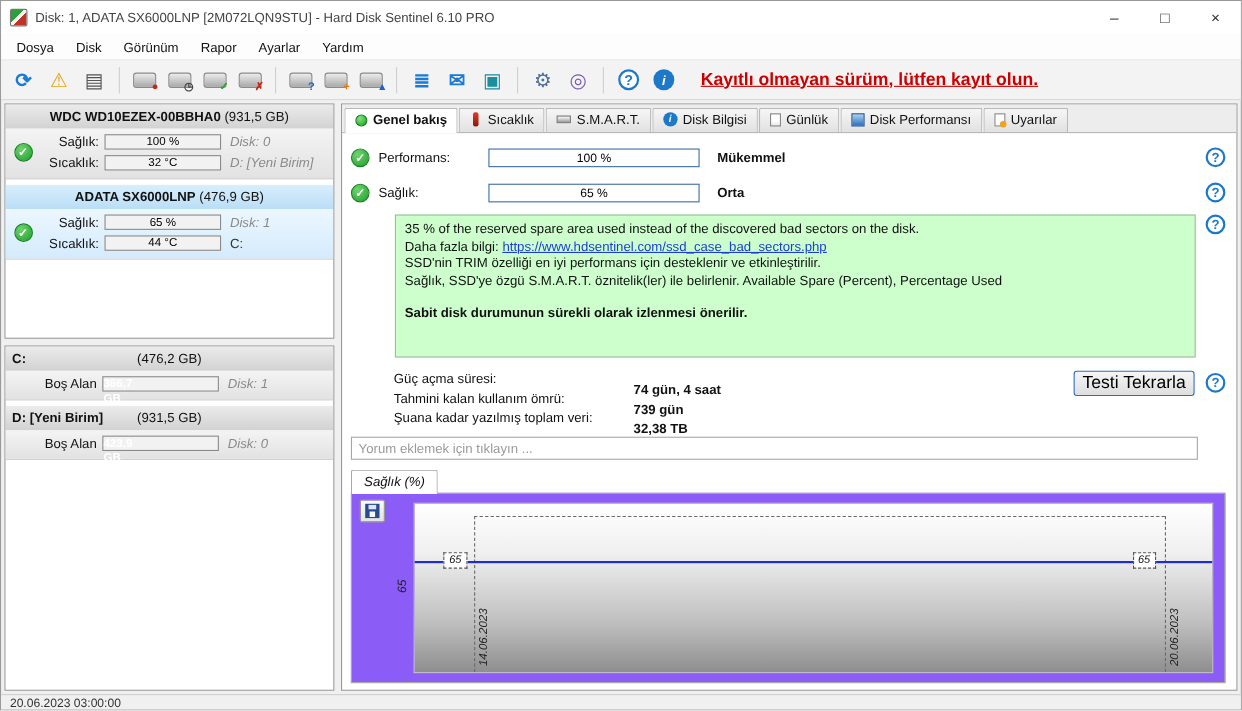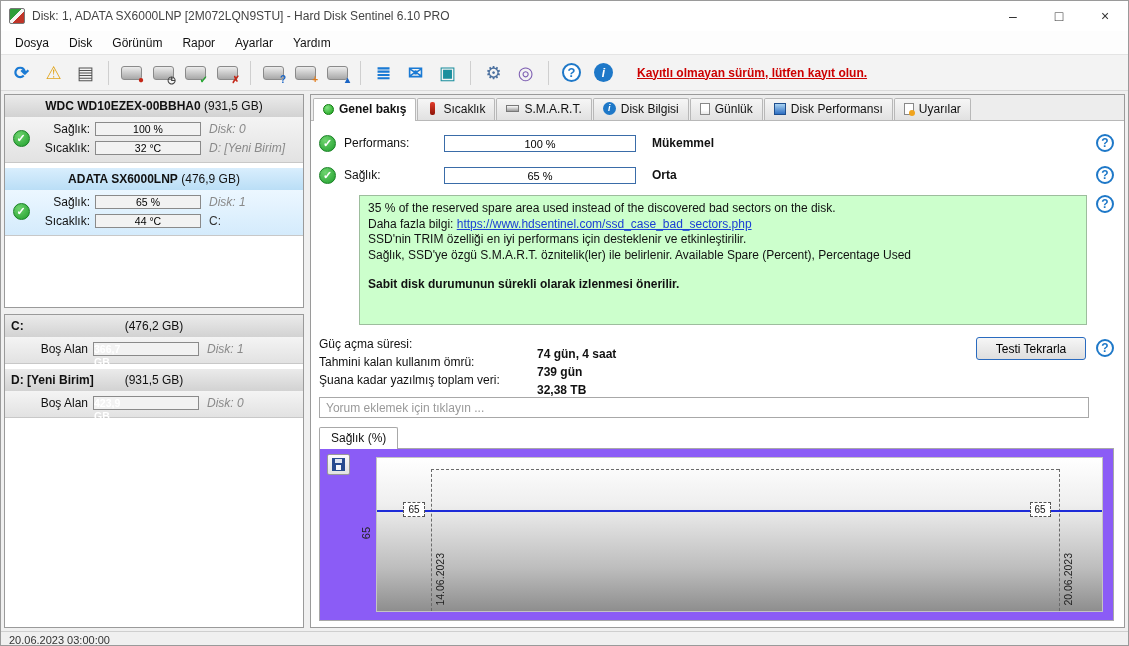--- a/index.html
+++ b/index.html
@@ -27,21 +27,21 @@
   .c-amber { color:#e0a41a; }
   .c-dark { color:#555; }
   .c-teal { color:#1b8f9e; }
   .c-slate { color:#4a6f9e; }
   .c-purple { color:#7a5ab0; }
   .drive-shape { width:21px; height:14px; border-radius:3px; border:1px solid #8a8a8a; background:linear-gradient(#ececec,#a8a8a8); }
   .tb-badge { position:absolute; right:2px; bottom:2px; font-size:10px; font-weight:bold; line-height:10px; }
   .b-red { color:#c42717; } .b-green { color:#1fa32a; } .b-blue { color:#1a64c4; } .b-orange { color:#e07a1a; } .b-dark { color:#444; }
   .circle-ring { width:19px; height:19px; border:2px solid #1e78c8; border-radius:50%; color:#1e78c8; font-size:13px; font-weight:bold; display:flex; align-items:center; justify-content:center; background:#fff; }
   .circle-fill { width:19px; height:19px; border-radius:50%; background:#1e78c8; color:#fff; font-size:12px; font-weight:bold; font-style:italic; display:flex; align-items:center; justify-content:center; }
-  .register-link { margin-left:16px; color:#cc0000; font-weight:bold; text-decoration:underline; font-size:12px; }
+  .register-link { margin-left:16px; color:#cc0000; font-weight:bold; text-decoration:underline; font-size:16px; }
 
   
   .content { flex:1; display:flex; gap:6px; padding:3px; overflow:hidden; }
 
   
   .sidebar { flex:0 0 300px; display:flex; flex-direction:column; gap:6px; }
   .panel { background:#fff; border:1px solid #9a9a9a; overflow:hidden; }
   .disks-panel { flex:0 0 214px; }
   .partitions-panel { flex:1; }
   .disk-entry { margin-bottom:5px; border-bottom:1px solid #c8c8c8; }
@@ -92,29 +92,29 @@
   .main-bar .txt { position:absolute; inset:0; text-align:center; font-size:11px; line-height:16px; color:#000; }
   .rating { font-weight:bold; margin-left:8px; }
   .help-circle { width:18px; height:18px; border:2px solid #1e78c8; border-radius:50%; color:#1e78c8; font-weight:bold; font-size:12px; display:flex; align-items:center; justify-content:center; margin-left:auto; flex:0 0 auto; background:#fff; }
   .section-row { display:flex; align-items:flex-start; gap:9px;padding-left:40px; }
   .info-box { flex:1; background:#ccffcc; border:1px solid #9dbd9d; padding:5px 8px; line-height:15.5px; min-height:130px; margin-top:4px; }
   .info-box a { color:#1a3fd4; text-decoration:underline; }
   .info-bold { font-weight:bold; margin-top:14px; }
   .stats-row { display:flex; align-items:flex-start; gap:10px; margin-top:10px; }
   .stats { flex:1; }
   .stat { display:flex; height:18px; align-items:center; }
-  .stat-label { width:218px; }
+  .stat-label { width:218px;margin-left:39px; }
   .stat-value { font-weight:bold;margin-top:19px; }
-  .retest { width:110px; height:23px; background:linear-gradient(#f6f6f6,#dedede); border:1px solid #2a6bbf; border-radius:3px; font-family:"Liberation Sans",sans-serif; font-size:12px; margin-top:2px; }
+  .retest { width:110px; height:23px; background:linear-gradient(#f6f6f6,#dedede); border:1px solid #2a6bbf; border-radius:3px; font-family:"Liberation Sans",sans-serif; font-size:16px; margin-top:2px; }
   .comment-row { margin-top:8px; display:flex; padding-right:25px; }
   .comment-input { flex:1; height:21px; border:1px solid #a8a8a8; padding:2px 6px; font-family:"Liberation Sans",sans-serif; font-size:12px; color:#333; }
   .comment-input::placeholder { color:#9a9a9a; }
 
   
-  .chart-section { flex:1; display:flex; flex-direction:column; margin-top:9px; min-height:0; }
+  .chart-section { flex:1; display:flex; flex-direction:column; margin-top:9px; min-height:0;font-style:italic; }
   .chart-tab { width:max-content; padding:3px 11px 4px 11px; border:1px solid #a8a8a8; border-bottom:none; border-radius:2px 2px 0 0; background:#fff; position:relative; z-index:2; margin-bottom:-1px; }
   .chart-panel { flex:1; border:1px solid #a8a8a8; background:#8b5cf6; position:relative; }
   .save-btn { position:absolute; top:5px; left:7px; width:23px; height:21px; border:1px solid #999; border-radius:2px; background:linear-gradient(#fbfbfb,#e2e2e2); display:flex; align-items:center; justify-content:center; }
   .floppy { width:13px; height:13px; background:#274b8f; position:relative; }
   .floppy::before { content:""; position:absolute; top:1px; left:3px; right:3px; height:4px; background:#dfe6f2; }
   .floppy::after { content:""; position:absolute; bottom:1px; left:4px; right:4px; height:5px; background:#f5f7fb; }
   .ytick { position:absolute; left:40px; top:78px; transform:rotate(-90deg); font-size:11px; color:#222; }
   .plot { position:absolute; left:56px; right:10px; top:8px; bottom:8px;
     background:linear-gradient(#ffffff 0%, #efefef 30%, #bdbdbd 72%, #8e8e8e 100%); border:1px solid #c4c4c4; }
   .dash-h { position:absolute; left:7.5%; right:6%; top:7%; border-top:1px dashed #6a6a6a; }

